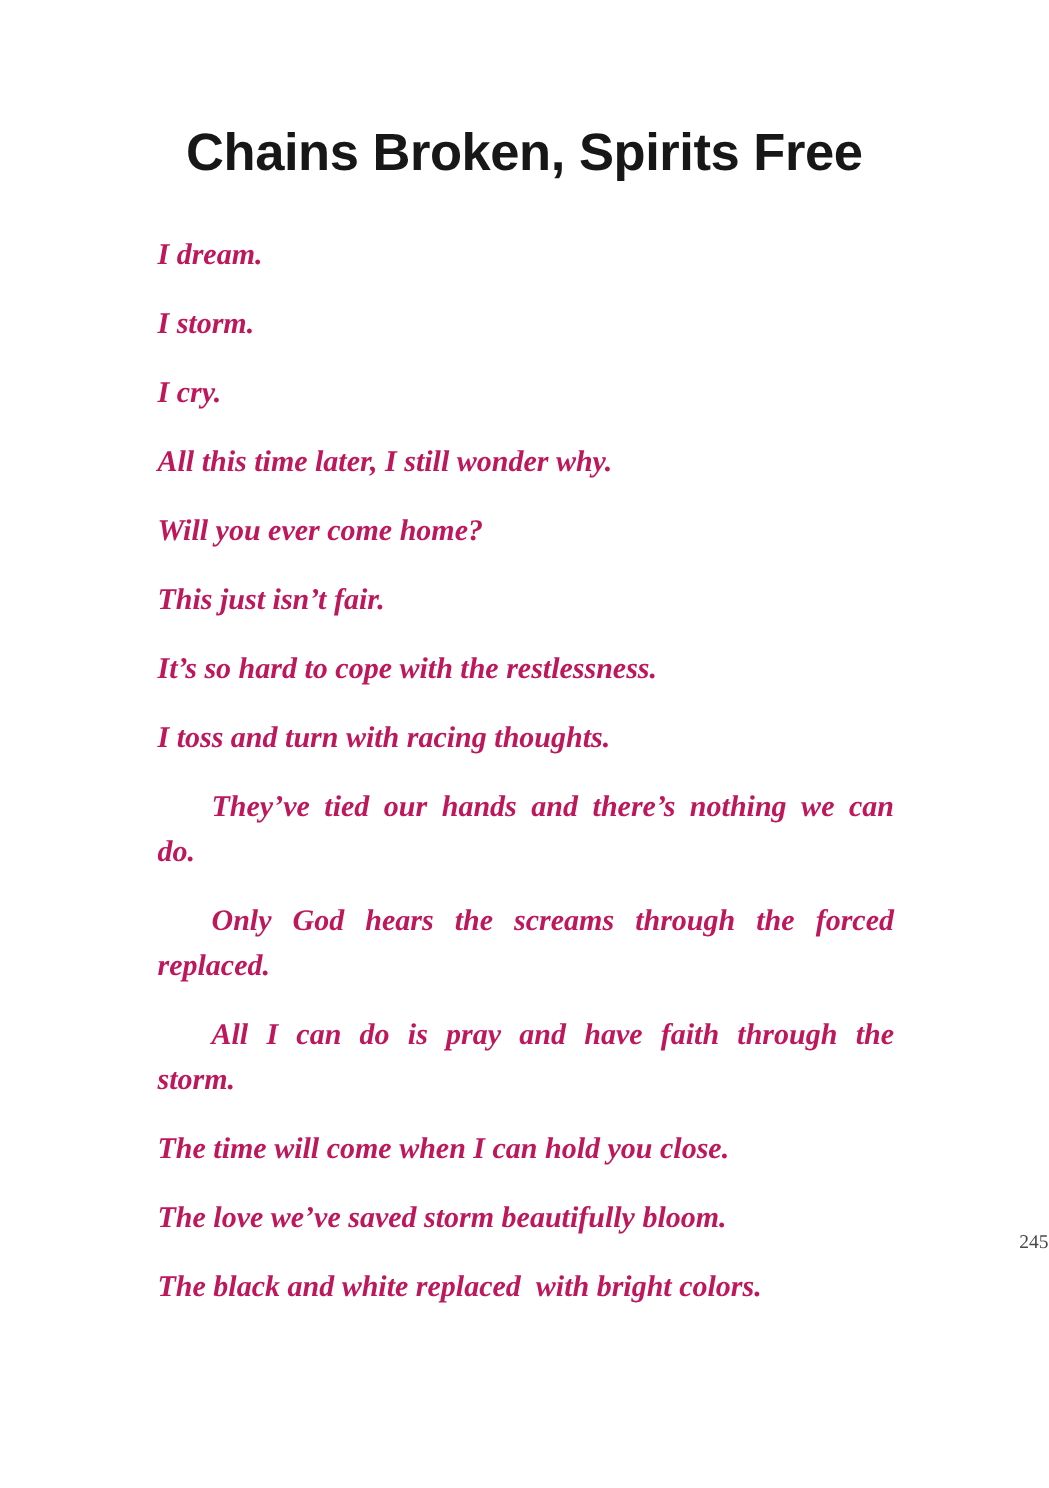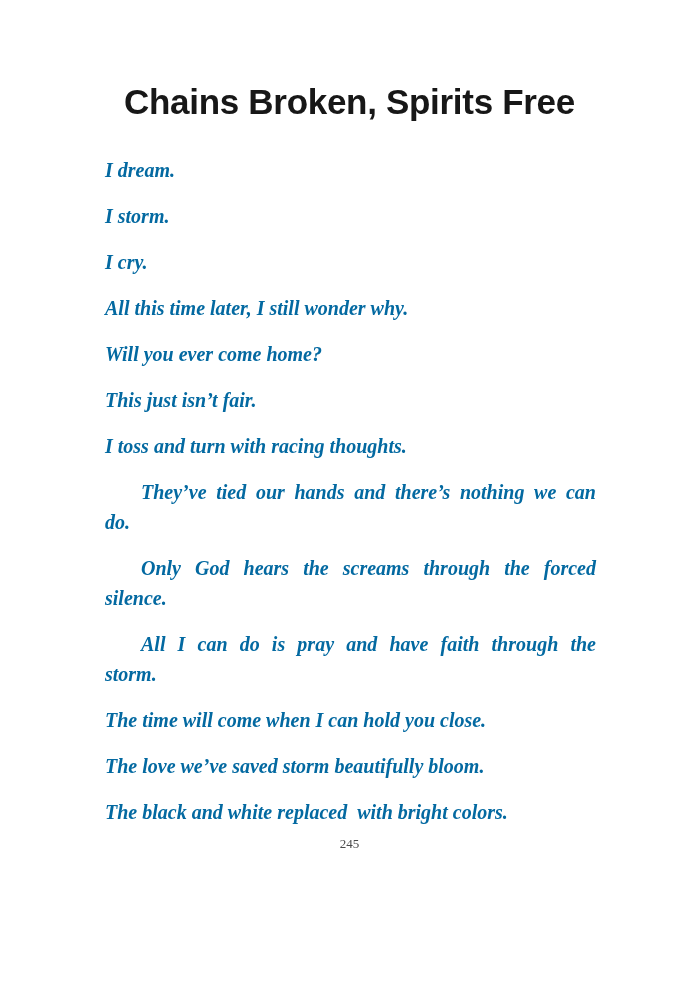--- a/index.html
+++ b/index.html
@@ -33,34 +33,34 @@
     .poem-body {
       margin: 32px 103px 0 105px;
     }
     .poem-body p {
       margin: 0 0 16px 0;
       font-family: "Liberation Serif", serif;
       font-style: italic;
       font-weight: 700;
       font-size: 20px;
       line-height: 30px;
-      color: #0369a1;
+      color: #be185d;
     }
     .line { display: block; }
     .line.justified {
       text-align: justify;
       text-align-last: justify;
       margin-left: 36px;
     }
     .page-number {
       position: absolute;
       left: 0;
       right: 0;
-      bottom: 20px;
-      text-align: center;
+      bottom: 36px;
+      text-align: right;
       font-family: "Liberation Serif", serif;
       font-size: 13px;
       font-weight: 400;
       color: #4a4a4a;
     }
   </style>
 </head>
 <body>
 
 <div class="page">
@@ -86,33 +86,36 @@
     </p>
 
     <p>
       <span class="line">Will you ever come home?</span>
     </p>
 
     <p>
       <span class="line">This just isn’t fair.</span>
     </p>
 
+    <p>
+      <span class="line">It’s so hard to cope with the restlessness.</span>
+    </p>
 
     <p>
       <span class="line">I toss and turn with racing thoughts.</span>
     </p>
 
     <p>
       <span class="line justified">They’ve tied our hands and there’s nothing we can</span>
       <span class="line">do.</span>
     </p>
 
     <p>
       <span class="line justified">Only God hears the screams through the forced</span>
-      <span class="line">silence.</span>
+      <span class="line">replaced.</span>
     </p>
 
     <p>
       <span class="line justified">All I can do is pray and have faith through the</span>
       <span class="line">storm.</span>
     </p>
 
     <p>
       <span class="line">The time will come when I can hold you close.</span>
     </p>

